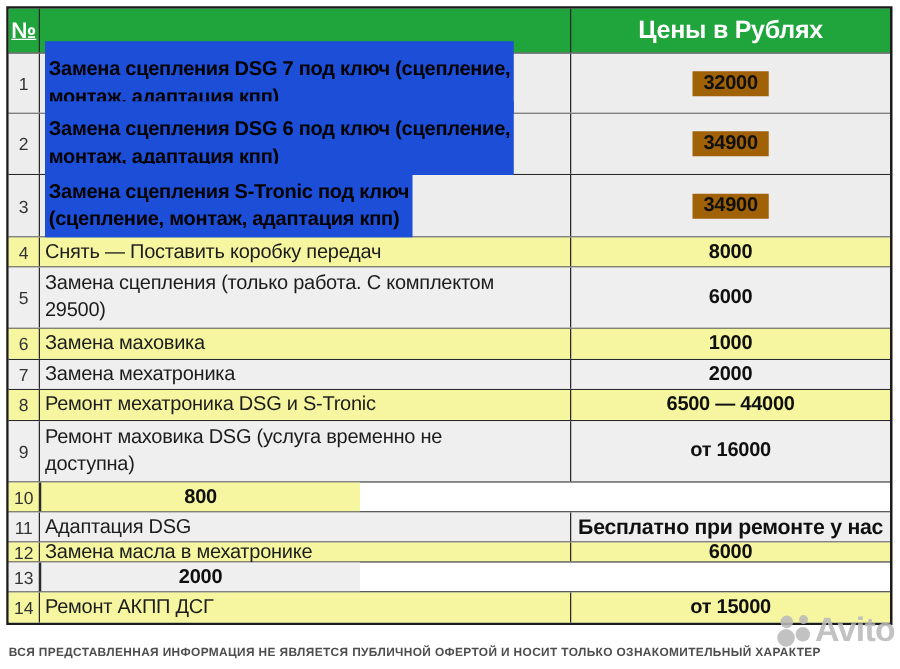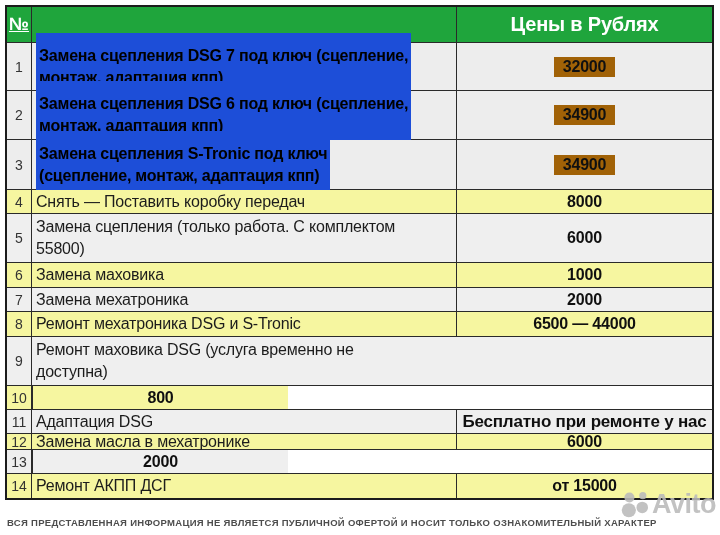--- a/index.html
+++ b/index.html
@@ -100,21 +100,21 @@
       </div>
     <div class="cell c-prc">
         <span>8000</span>
       </div>
   </div>
 
   <div class="row bg-white" style="height:49px">
     <div class="cell c-num">5</div>
     <div class="cell c-svc">
         <span class="svc-text">Замена сцепления (только работа. С комплектом
-55800)</span>
+29500)</span>
       </div>
     <div class="cell c-prc">
         <span>6000</span>
       </div>
   </div>
 
   <div class="row bg-yellow" style="height:25px">
     <div class="cell c-num">6</div>
     <div class="cell c-svc">
         <span class="svc-text">Замена маховика</span>
@@ -142,20 +142,23 @@
     <div class="cell c-prc">
         <span>6500 — 44000</span>
       </div>
   </div>
 
   <div class="row bg-white" style="height:49px">
     <div class="cell c-num">9</div>
     <div class="cell c-svc">
         <span class="svc-text">Ремонт маховика DSG (услуга временно не
 доступна)</span>
+      </div>
+    <div class="cell c-prc">
+        <span>от 16000</span>
       </div>
   </div>
 
   <div class="row bg-yellow" style="height:24px">
     <div class="cell c-num">10</div>
     <div class="cell c-prc">
         <span>800</span>
       </div>
   </div>
 

